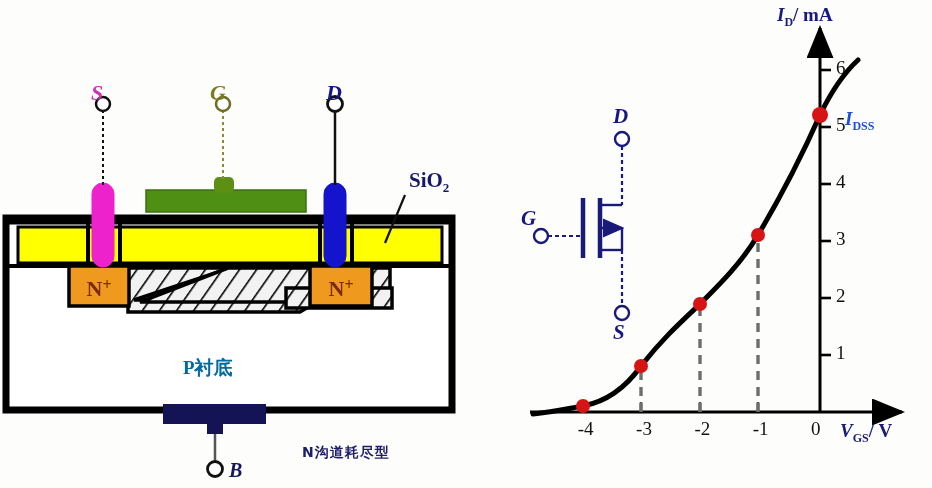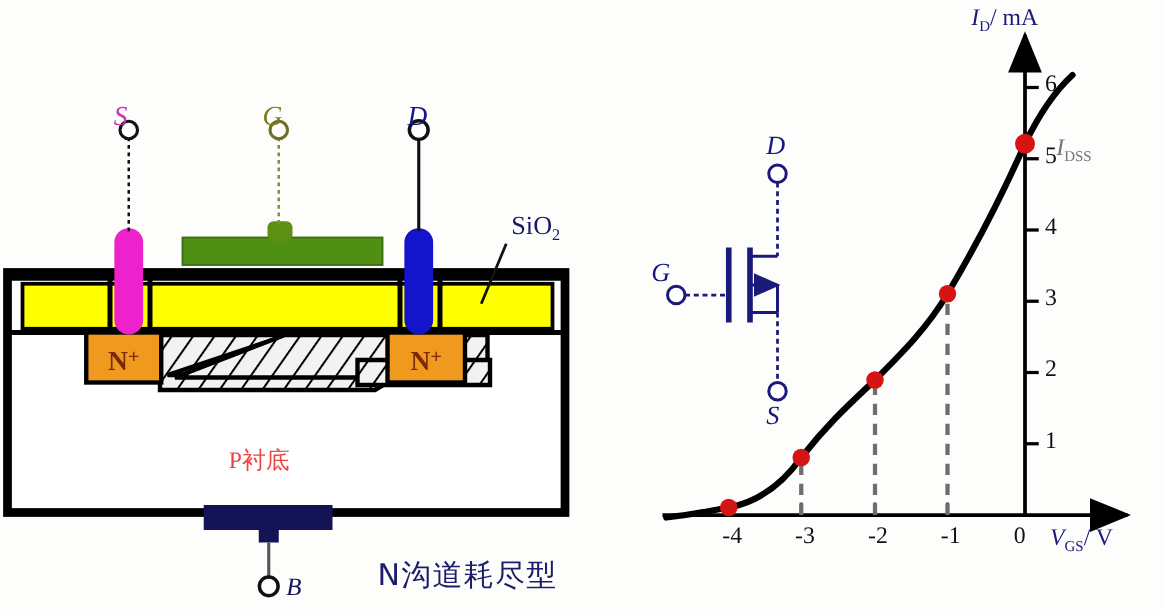--- a/index.html
+++ b/index.html
@@ -3,42 +3,42 @@
 <meta charset="utf-8">
 <style>
   html,body{margin:0;padding:0;background:#ffffff;}
   body{
     width:932px;height:488px;position:relative;overflow:hidden;
     font-family:"Liberation Serif", serif;
     background:#fdfdfb;
   }
   .stage{position:absolute;left:0;top:0;width:932px;height:488px;}
   svg{display:block;}
-  .lbl{position:absolute;font-weight:normal;white-space:nowrap;}
+  .lbl{position:absolute;font-weight:bold;white-space:nowrap;}
   .ital{font-style:italic;}
   
   #lbl-S{left:91px;top:80px;font-size:22px;color:#cc33bb;}
   #lbl-G{left:210px;top:80px;font-size:22px;color:#7a7a1e;}
   #lbl-D{left:326px;top:80px;font-size:22px;color:#151585;}
   #lbl-B{left:229px;top:459px;font-size:20px;color:#161660;}
   #lbl-sio2{left:409px;top:168px;font-size:21px;color:#181868;text-align:center;}
   #lbl-sio2 sub{font-size:13px;}
-  #lbl-psub{left:183px;top:355px;font-size:19px;color:#ef4444;}
-  #lbl-caption{left:302px;top:444px;font-size:24px;color:#1d1d6b;
+  #lbl-psub{left:183px;top:355px;font-size:19px;color:#0369a1;}
+  #lbl-caption{left:302px;top:444px;font-size:14px;color:#1d1d6b;
       font-family:"DejaVu Sans", sans-serif;letter-spacing:1px;}
   
   #sym-D{left:613px;top:104px;font-size:21px;color:#161682;}
   #sym-G{left:521px;top:206px;font-size:21px;color:#161682;}
   #sym-S{left:613px;top:320px;font-size:21px;color:#161682;}
   
   #ax-y-label{left:777px;top:4px;font-size:19px;color:#1a1a7a;}
   #ax-y-label sub{font-size:12px;}
   #ax-x-label{left:840px;top:420px;font-size:19px;color:#1a1a7a;}
   #ax-x-label sub{font-size:12px;}
-  #idss-label{left:845px;top:108px;font-size:19px;color:#737373;}
+  #idss-label{left:845px;top:108px;font-size:19px;color:#1d4ed8;}
   #idss-label sub{font-size:12px;}
   .ytick-lbl{position:absolute;font-size:19px;color:#111;
       font-family:"Liberation Serif", serif;}
   .xtick-lbl{position:absolute;font-size:19px;color:#111;
       font-family:"Liberation Serif", serif;}
   #watermark{position:absolute;left:648px;top:447px;font-size:23px;
       color:#3b3b3b;font-family:"DejaVu Sans", sans-serif;
       white-space:nowrap;opacity:.88;}
 </style>
 </head>

